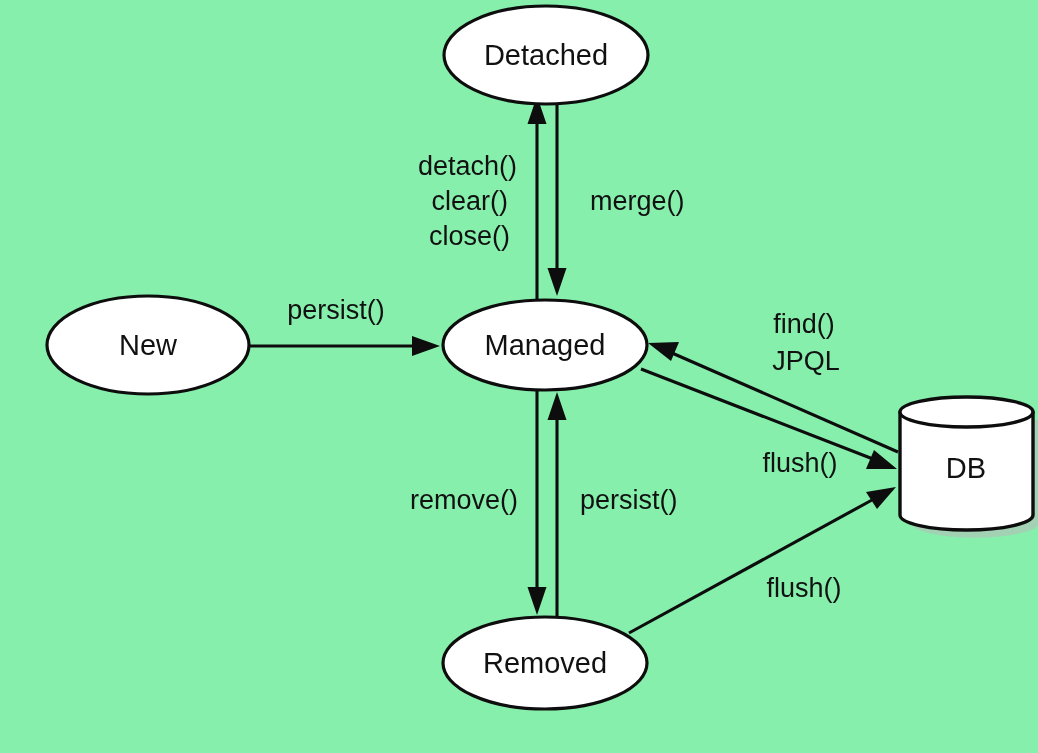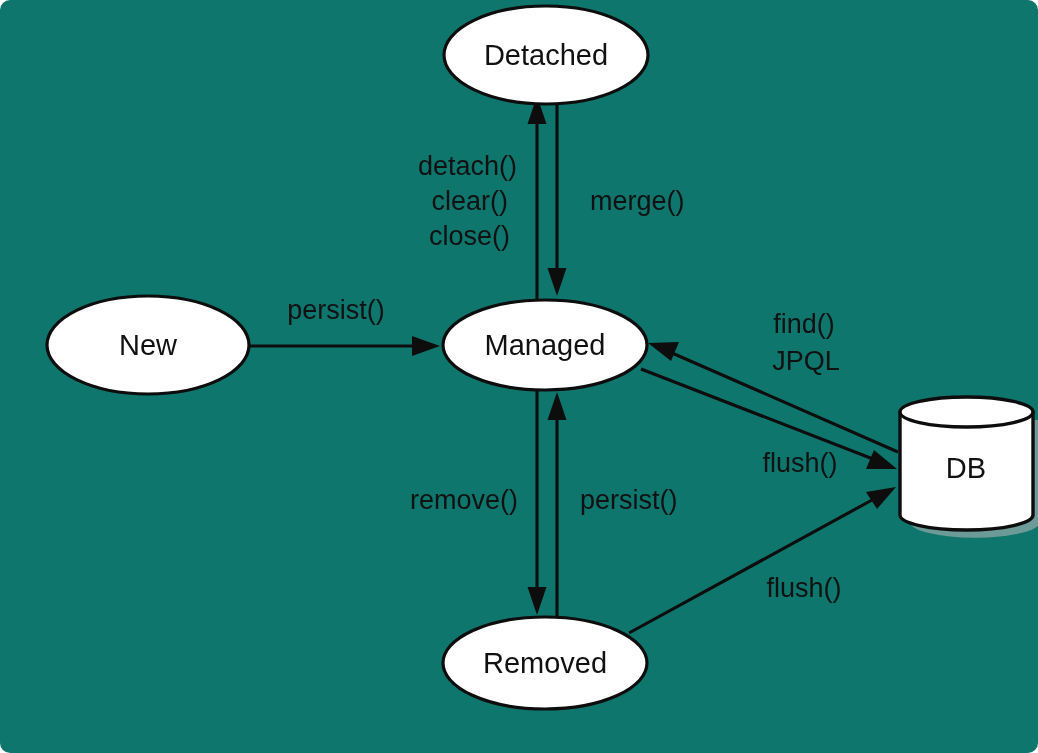--- a/index.html
+++ b/index.html
@@ -8,23 +8,22 @@
     padding: 0;
     background: #ffffff;
   }
   body {
     font-family: "Liberation Sans", sans-serif;
   }
   #diagram-canvas {
     position: relative;
     width: 1038px;
     height: 753px;
-    background: #0f766e;
+    background: #86efac;
     overflow: hidden;
-    border-radius: 10px;
   }
   #diagram-svg {
     position: absolute;
     top: 0;
     left: 0;
     width: 1038px;
     height: 753px;
   }
   .node-ellipse {
     fill: #ffffff;

